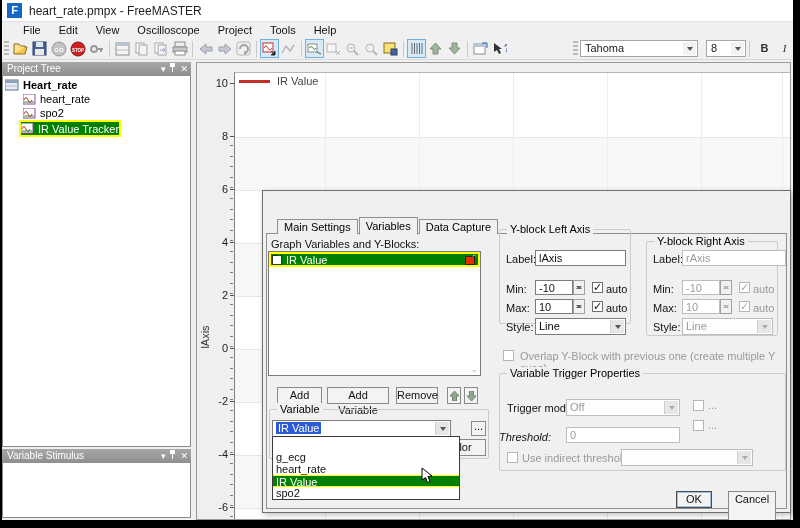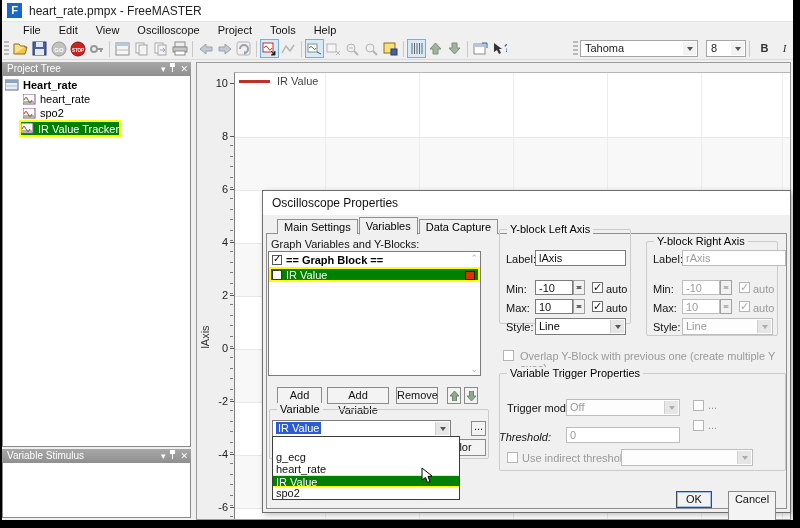--- a/index.html
+++ b/index.html
@@ -379,37 +379,30 @@
       <div class="gl-v" style="left:466px;"></div>
           <div class="gl-v" style="left:547px;"></div>
       <div class="legend">
         <div class="legend-line" style="background:#c22e28;"></div>
         <div class="legend-text">IR Value</div>
       </div>
     </div>
   </div>
 
   <div class="dialog">
-    <div class="dlg-title">
-      <span>Oscilloscope Properties</span>
-    </div>
     <div class="tabs">
       <div class="tab">Main Settings</div>
       <div class="tab active">Variables</div>
       <div class="tab">Data Capture</div>
     </div>
     <div class="dlg-content"></div>
 
     <div class="dlbl" style="left:8px; top:47px;">Graph Variables and Y-Blocks:</div>
 
     <div class="listbox" style="top:60px;">
-      <div class="lrow">
-        <span class="cbx"></span>
-        <b>== Graph Block ==</b>
-      </div>
       <div class="lrow selg">
         <span class="cbx"></span>
         <span>IR Value</span>
         <span class="swatch"></span>
       </div>
       <div class="scrollhint" style="top:1px;">⌃</div>
       <div class="scrollhint" style="bottom:1px;">⌄</div>
     </div>
 
     <div class="btn" style="left:14px; top:196px; width:45px; height:17px; line-height:15px;">Add Block</div>

